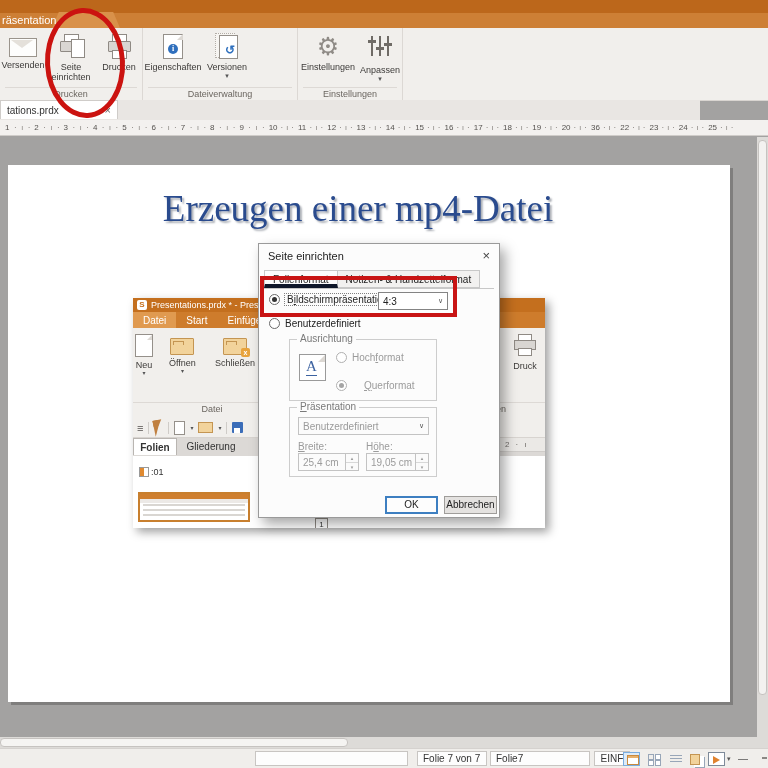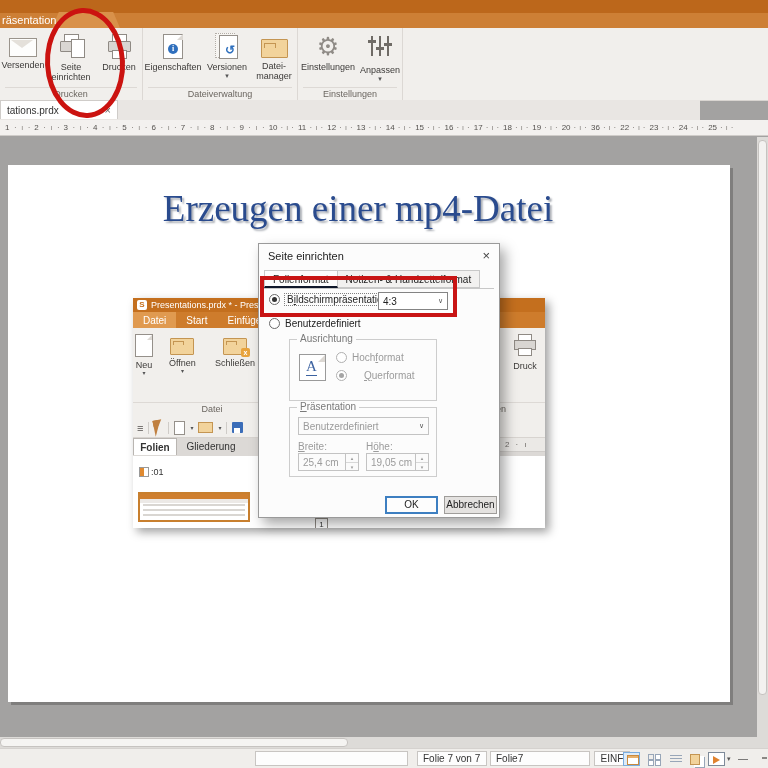--- a/index.html
+++ b/index.html
@@ -104,21 +104,21 @@
   .ia-thumb{position:absolute;left:5px;top:36px;width:112px;height:30px;border:2px solid #c87f2e;background:linear-gradient(#cf7f2f 0 5px,#ece9e6 5px 9px,#fff 9px);box-sizing:border-box;}
   .ia-thumb::after{content:"";position:absolute;left:3px;top:10px;right:3px;bottom:2px;background:repeating-linear-gradient(#d9d6d2 0 2px,#fff 2px 5px);}
   .ia-one{position:absolute;left:182px;top:62px;width:11px;height:11px;background:#fff;border:1px solid #8f8a84;font-size:8px;text-align:center;line-height:11px;color:#333;}
 
   
   .dialog{position:absolute;left:258px;top:243px;width:242px;height:275px;background:#fcfcfc;border:1px solid #9a9a9a;box-shadow:5px 6px 12px rgba(0,0,0,.35);z-index:10;box-sizing:border-box;font-size:10px;color:#222;}
   .dlg-title{position:absolute;left:9px;top:6px;font-size:11px;}
   .dlg-close{position:absolute;right:9px;top:4px;font-size:13px;color:#444;}
   .dlg-tabs{position:absolute;left:5px;top:26px;right:5px;height:18px;border-bottom:1px solid #c8c8c8;display:flex;}
   .dlg-tab{padding:3px 8px;border:1px solid #c8c8c8;background:#f2f1f0;margin-right:-1px;box-sizing:border-box;}
-  .dlg-tab.active{background:#fcfcfc;border-bottom:2px solid #0f172a;position:relative;top:0;}
+  .dlg-tab.active{background:#fcfcfc;border-bottom:4px solid #0f172a;position:relative;top:0;}
   .radio-row{position:absolute;display:flex;align-items:center;gap:5px;}
   .rb{width:11px;height:11px;border:1px solid #6a6a6a;border-radius:50%;background:#fff;position:relative;box-sizing:border-box;}
   .rb.sel::after{content:"";position:absolute;left:2px;top:2px;width:5px;height:5px;border-radius:50%;background:#333;}
   .rb.dis{border-color:#b0b0b0;}
   .rb.dis.sel::after{background:#a5a5a5;}
   .focus-dotted{outline:1px dotted #808080;padding:0 2px;}
   .dd{position:absolute;height:18px;background:#fff;border:1px solid #848484;box-sizing:border-box;display:flex;align-items:center;padding:0 4px;justify-content:space-between;}
   .dd .chev{font-size:7px;color:#555;}
   .dd.dis{border-color:#c3c3c3;color:#9b9b9b;background:#fbfbfb;}
   .grp{position:absolute;border:1px solid #cdcdcd;background:#fcfcfc;box-sizing:border-box;}
@@ -206,24 +206,20 @@
         </div>
         <div class="rbtn" style="width:48px;">
           <div class="ic ic-versions">
             <span class="ghost"></span>
               <span class="front"></span>
               <span class="badge-undo">↺</span>
           </div>
           <div class="rlbl">Versionen</div>
           <div class="ddown">▾</div>
         </div>
-        <div class="rbtn" style="width:46px;">
-          <div class="ic ic-folder"></div>
-          <div class="rlbl" style="width:40px;">Datei-manager</div>
-        </div>
       </div>
       <div class="rglabel">Dateiverwaltung</div>
     </div>
 
     <div class="rgroup" style="width:104px;">
       <div class="rbtns">
         <div class="rbtn" style="width:60px;">
           <div class="ic ic-gear">⚙</div>
           <div class="rlbl">Einstellungen</div>
         </div>
@@ -499,21 +495,21 @@
 
     <div class="grp" style="left:30px;top:95px;width:148px;height:62px;padding-left:18px;">
       <span class="grp-cap">Ausrichtung</span>
       <div class="ic-orient">
           <span>A</span>
         </div>
       <div class="radio-row" style="left:46px;top:12px;">
         <span class="rb dis"></span>
         <span class="dis-txt"><span>Hoch</span><span style="text-decoration:underline;">f</span><span>ormat</span></span>
       </div>
-      <div class="radio-row" style="left:46px;top:30px;gap:17px;">
+      <div class="radio-row" style="left:46px;top:40px;gap:17px;">
         <span class="rb dis sel"></span>
         <span class="dis-txt"><span></span><span style="text-decoration:underline;">Q</span><span>uerformat</span></span>
       </div>
     </div>
 
     <div class="grp" style="left:30px;top:163px;width:148px;height:70px;">
       <span class="grp-cap"><span></span><span style="text-decoration:underline;">P</span><span>räsentation</span></span>
       <div class="dd dis" style="left:8px;top:9px;width:131px;">
         <span>Benutzerdefiniert</span>
         <span class="chev">∨</span>

